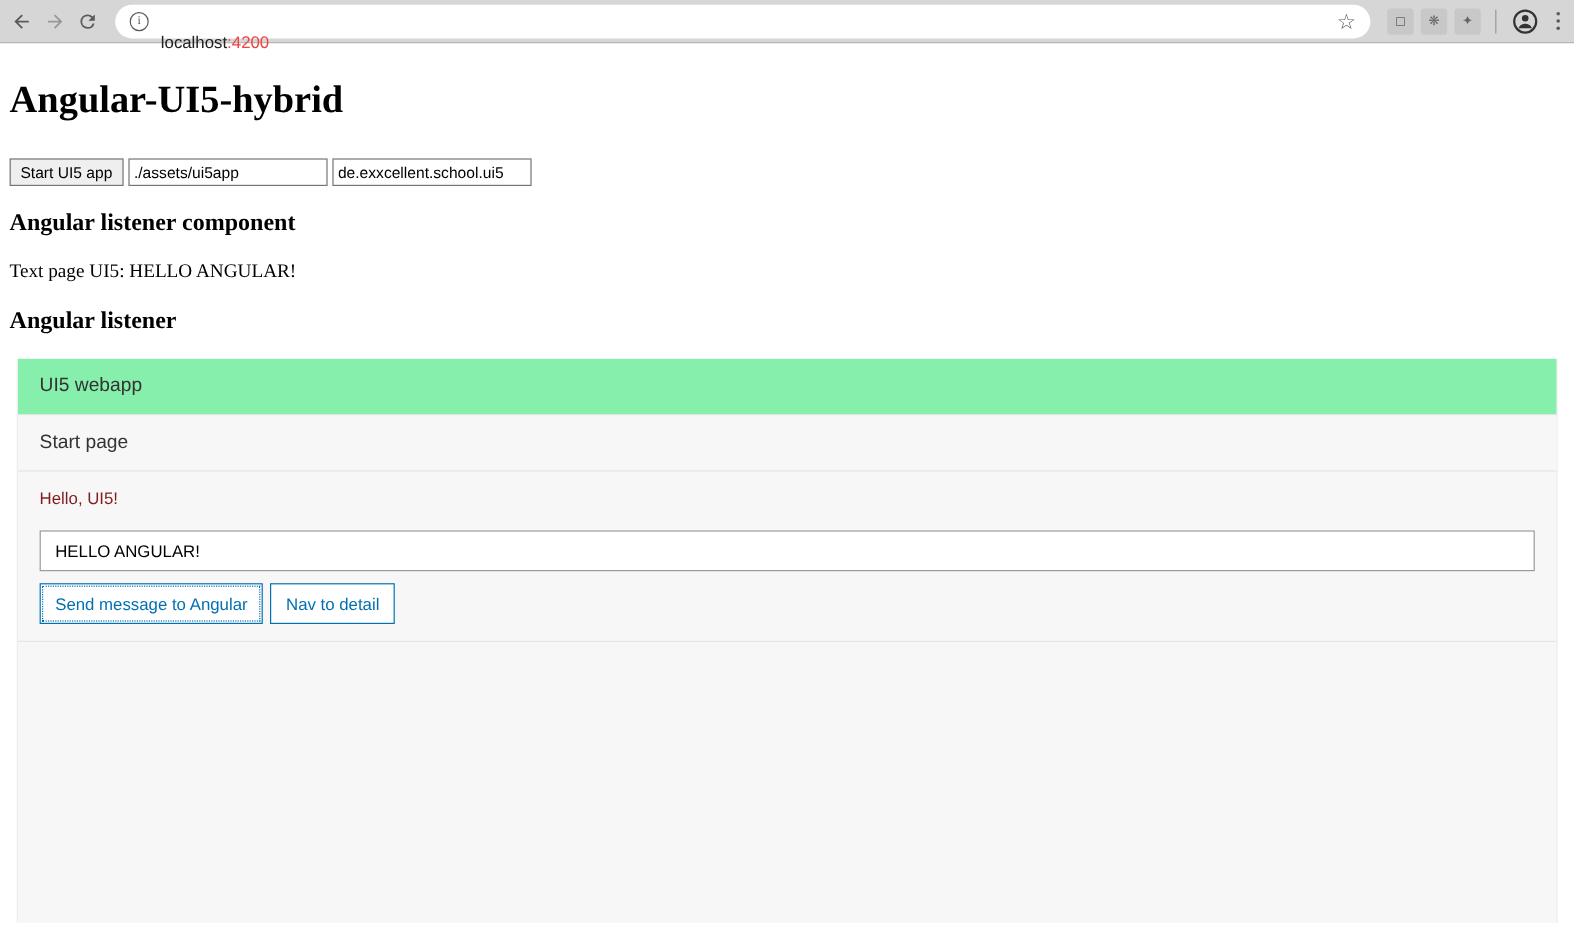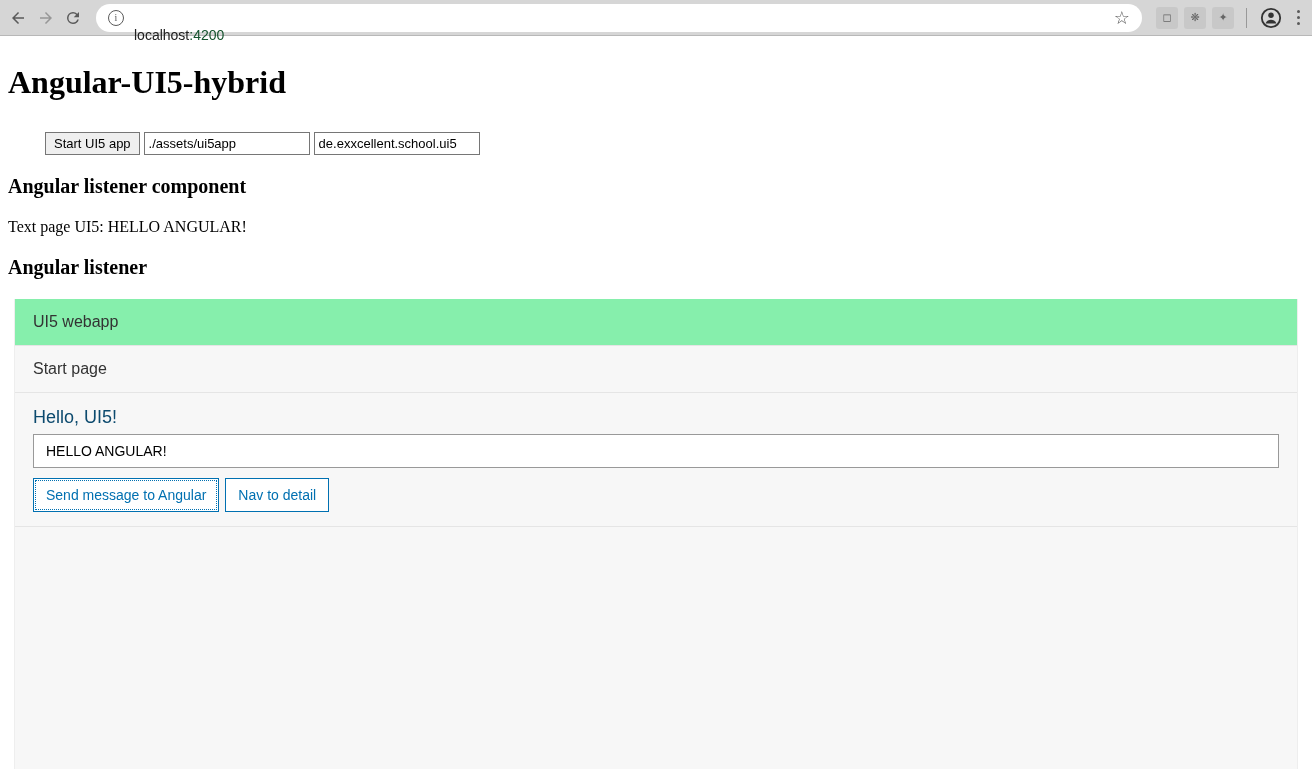--- a/index.html
+++ b/index.html
@@ -62,21 +62,21 @@
       color: #5a5a5a;
       margin-right: 10px;
     }
     .url-text {
       font-family: Arial, sans-serif;
       font-size: 14px;
       color: #202020;
       margin-top: 35px;
     }
     .url-port {
-      color: #14532d;
+      color: #ef4444;
     }
     .star-icon {
       margin-left: auto;
       color: #5a5a5a;
       font-size: 18px;
     }
     .chrome-right {
       display: flex;
       align-items: center;
       gap: 6px;
@@ -130,21 +130,20 @@
     }
     h2 {
       font-size: 20px;
       font-weight: bold;
       margin: 20px 0 20px 0;
     }
     .control-row {
       display: flex;
       gap: 4px;
       margin-bottom: 8px;
-      margin-left: 37px;
     }
     .native-btn {
       font-family: Arial, sans-serif;
       font-size: 13px;
       background: #efefef;
       border: 1px solid #767676;
       padding: 3px 8px;
       cursor: pointer;
     }
     .native-input {
@@ -182,24 +181,24 @@
       border-bottom: 1px solid #e5e5e5;
       padding: 14px 18px;
       font-size: 16px;
       color: #333;
     }
     .ui5-body {
       padding: 14px 18px;
       border-bottom: 1px solid #e5e5e5;
     }
     .ui5-label {
-      font-size: 18px;
-      color: #0c4a6e;
+      font-size: 14px;
+      color: #7f1d1d;
       display: block;
-      margin-bottom: 6px;
+      margin-bottom: 19px;
     }
     .ui5-input {
       width: 100%;
       border: 1px solid #999;
       padding: 8px 12px;
       font-size: 14px;
       font-family: Arial, sans-serif;
       background: #fff;
     }
     .ui5-button-row {

